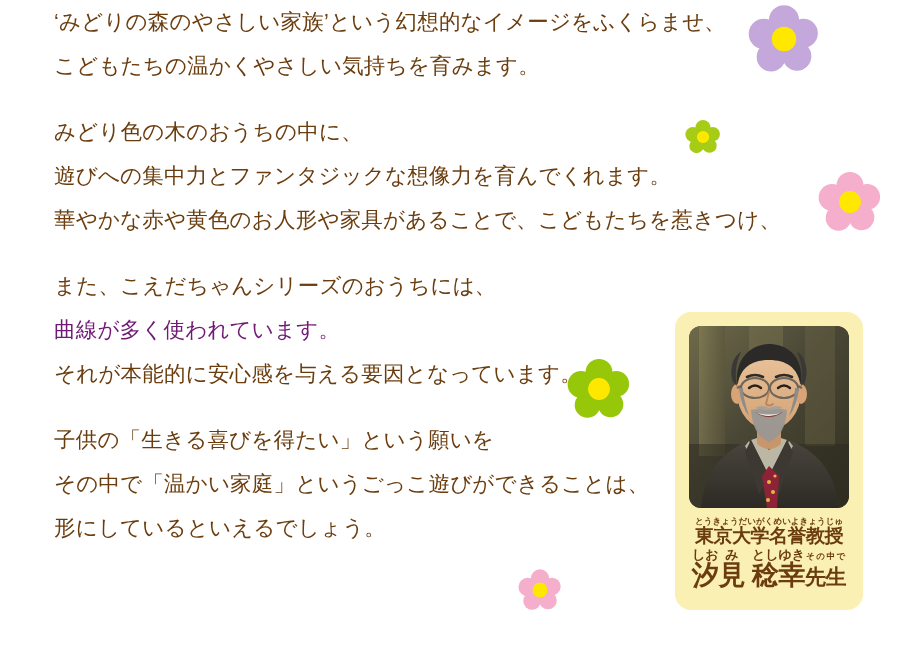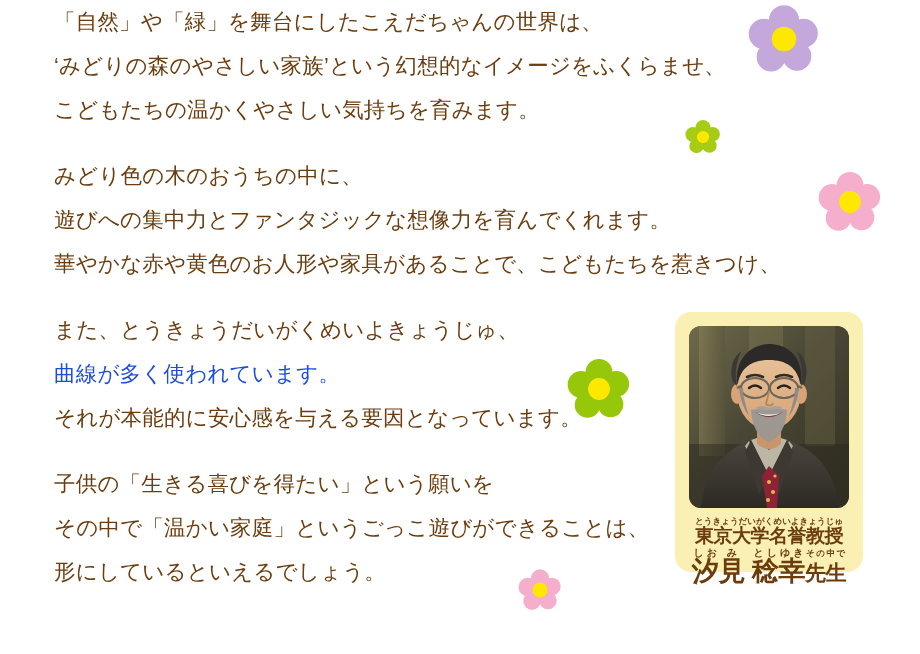--- a/index.html
+++ b/index.html
@@ -44,21 +44,21 @@
   .flower {
     position: absolute;
   }
 
   
   .profile-card {
     position: absolute;
     left: 675px;
     top: 312px;
     width: 188px;
-    height: 260px;
+    height: 298px;
     background: #fbf0b4;
     border-radius: 16px;
     box-sizing: border-box;
     padding: 14px 14px 0 14px;
   }
   .photo-frame {
     width: 160px;
     height: 182px;
     border-radius: 12px;
     overflow: hidden;
@@ -92,45 +92,44 @@
   .person-name {
     font-size: 27px;
     font-weight: 700;
     letter-spacing: -0.5px;
     margin-top: 3px;
   }
   .person-name .sensei {
     font-size: 21px;
     font-weight: 700;
   }
-  .person-name rt { font-size: 10px; }
+  .person-name rt { font-size: 13px; }
   .person-name .sensei rt { font-size: 8.5px; }
 </style>
 </head>
 <body style="background: rgb(255, 255, 255);">
 
 <div id="stage">
 
   <div class="copy">
 
     <div class="para">
-      <div class="line" style="color: rgb(107, 61, 14);">「自然」や「緑」を舞台にしたこえだちゃんの世界は、</div>
       <div class="line" style="color: rgb(107, 61, 14);">‘みどりの森のやさしい家族’という幻想的なイメージをふくらませ、</div>
       <div class="line" style="color: rgb(107, 61, 14);">こどもたちの温かくやさしい気持ちを育みます。</div>
     </div>
 
     <div class="para">
       <div class="line" style="color: rgb(107, 61, 14);">みどり色の木のおうちの中に、</div>
       <div class="line" style="color: rgb(107, 61, 14);">遊びへの集中力とファンタジックな想像力を育んでくれます。</div>
       <div class="line" style="color: rgb(107, 61, 14);">華やかな赤や黄色のお人形や家具があることで、こどもたちを惹きつけ、</div>
     </div>
 
     <div class="para">
-      <div class="line" style="color: rgb(107, 61, 14);">また、とうきょうだいがくめいよきょうじゅ、</div>
-      <div class="line" style="color: #1d4ed8;">曲線が多く使われています。</div>
+      <div class="line" style="color: rgb(107, 61, 14);">また、こえだちゃんシリーズのおうちには、</div>
+      <div class="line" style="color: #701a75;">曲線が多く使われています。</div>
       <div class="line" style="color: rgb(107, 61, 14);">それが本能的に安心感を与える要因となっています。</div>
     </div>
 
     <div class="para">
       <div class="line" style="color: rgb(107, 61, 14);">子供の「生きる喜びを得たい」という願いを</div>
       <div class="line" style="color: rgb(107, 61, 14);">その中で「温かい家庭」というごっこ遊びができることは、</div>
       <div class="line" style="color: rgb(107, 61, 14);">形にしているといえるでしょう。</div>
     </div>
 
   </div>

